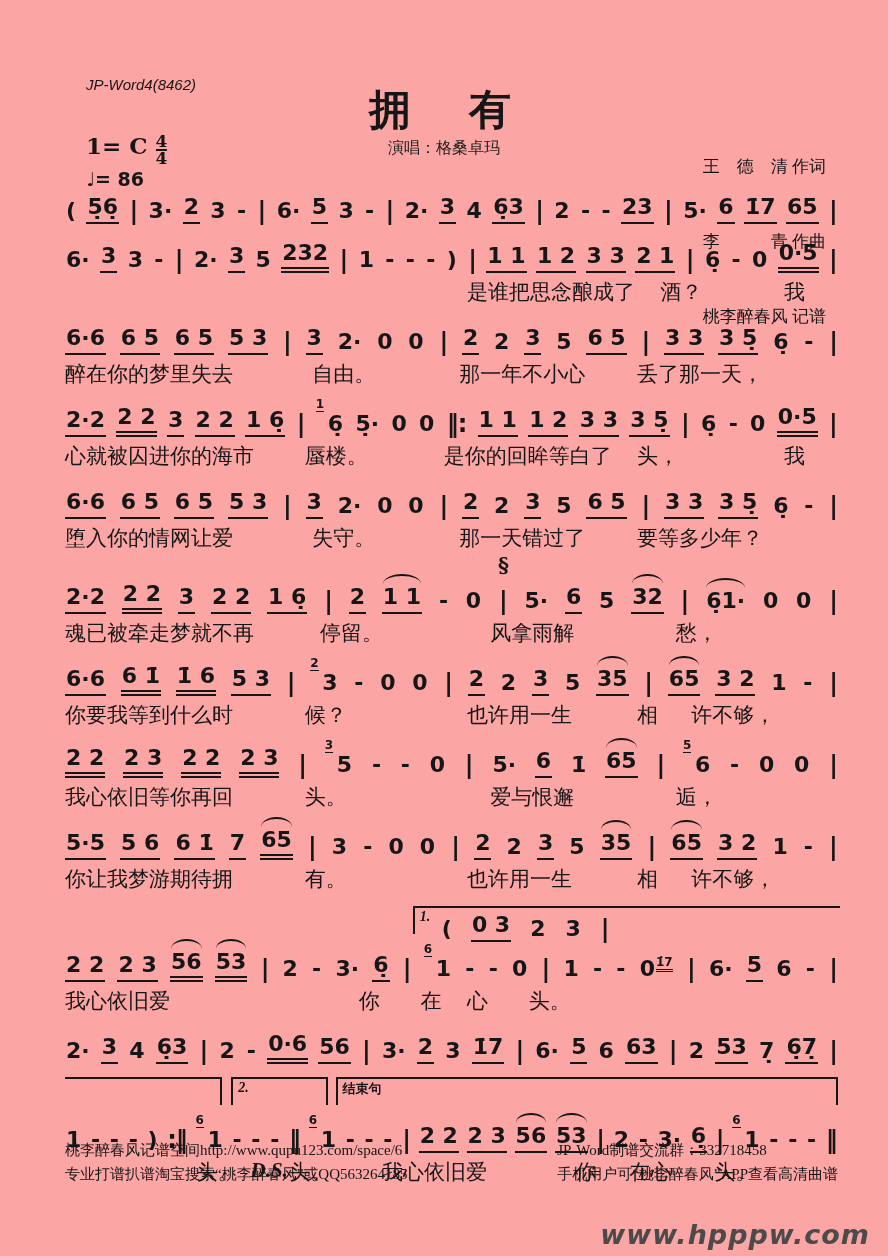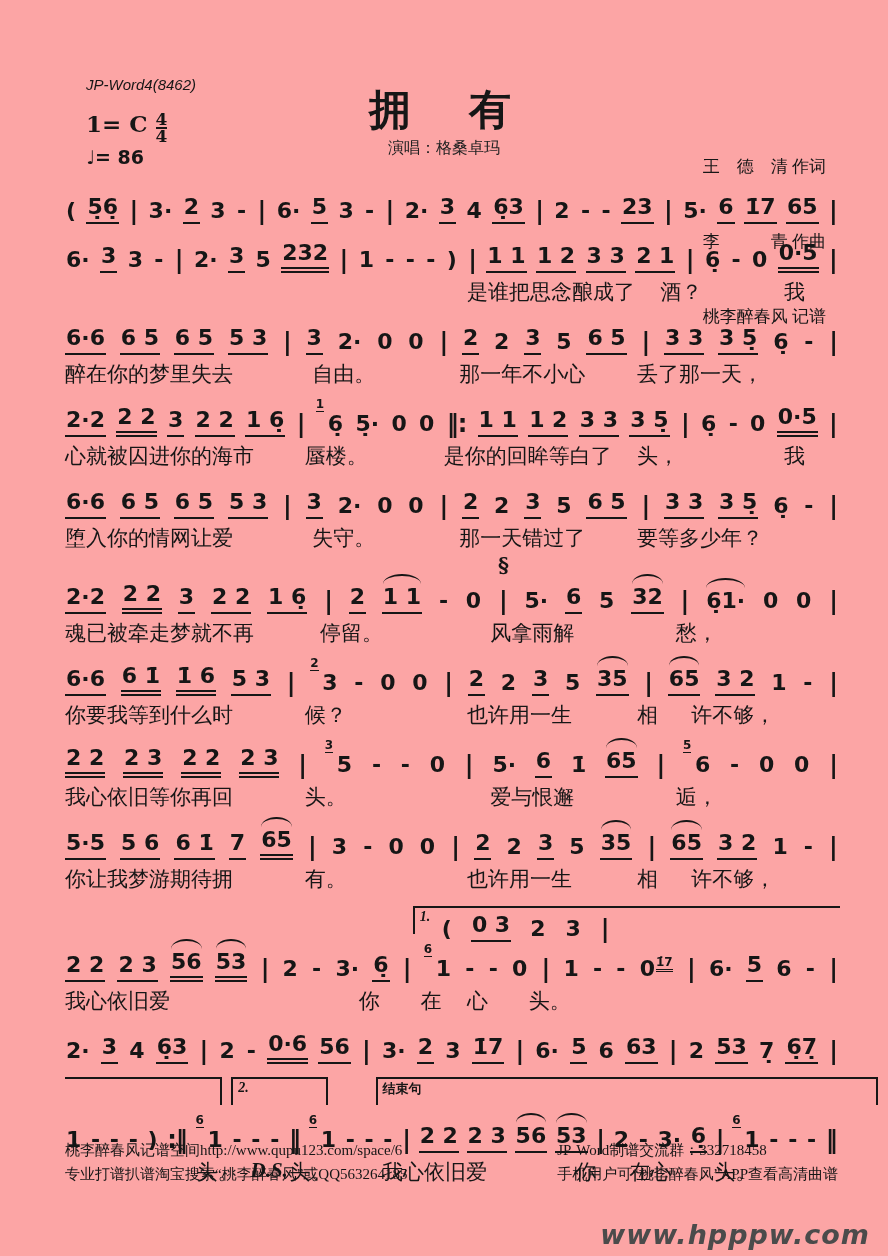--- a/index.html
+++ b/index.html
@@ -8,21 +8,21 @@
          font-family:"DejaVu Sans","Liberation Sans",sans-serif;}
   
   .hdr{position:absolute;left:0;top:0;width:100%;height:195px;}
   .generator{position:absolute;left:86px;top:76px;font:italic 15px "Liberation Sans",sans-serif;}
   .title{position:absolute;left:0;top:82px;width:100%;text-align:center;
          font:bold 42px "DejaVu Serif","Liberation Serif",serif;letter-spacing:8px;}
   .singer{position:absolute;left:0;top:138px;width:100%;text-align:center;
           font:16px "Liberation Serif",serif;color:#222;}
   .credits{position:absolute;right:62px;top:104px;text-align:left;
            font:17px "Liberation Serif",serif;line-height:25px;white-space:pre;}
-  .keyblock{position:absolute;left:86px;top:110px;font-weight:bold;}
+  .keyblock{position:absolute;left:86px;top:132px;font-weight:bold;}
   .keysig{font:bold 23px "DejaVu Serif",serif;}
   .ts{display:inline-block;vertical-align:middle;margin-left:8px;text-align:center;
       font:bold 17px "DejaVu Serif",serif;line-height:15px;}
   .ts .b{border-top:2px solid #161616;}
   .tempo{font:bold 19px "DejaVu Sans",sans-serif;margin-top:2px;}
   
   .score{position:absolute;left:65px;top:188px;width:773px;}
   .system{position:relative;margin-bottom:13px;}
   .system.hasmark{margin-top:26px;}
   .segno{position:absolute;top:-26px;font:bold 21px "DejaVu Serif",serif;}
@@ -442,21 +442,21 @@
           <span class="tok u1"><span class="main">6̣7̣</span></span>
           <span class="tok bar"><span class="main">|</span></span>
         </div>
       </div>
       <div class="system">
         <div class="brow">
           <div class="brk tr" style="left: 0%; width: 20%;"></div>
           <div class="brk tl tr" style="left: 21.5%; width: 12%;">
             <span class="blbl">2.</span>
           </div>
-          <div class="brk tl tr" style="left: 35%; width: 64.5%; margin-left: 40px;">
+          <div class="brk tl tr" style="left: 35%; width: 64.5%;">
             <span class="blbl sq">结束句</span>
           </div>
         </div>
         <div class="nrow">
           <span class="tok"><span class="main">1</span></span>
           <span class="tok"><span class="main">-</span></span>
           <span class="tok"><span class="main">-</span></span>
           <span class="tok"><span class="main">-</span></span>
           <span class="tok"><span class="main">)</span></span>
           <span class="tok bar"><span class="main">:‖</span></span>

